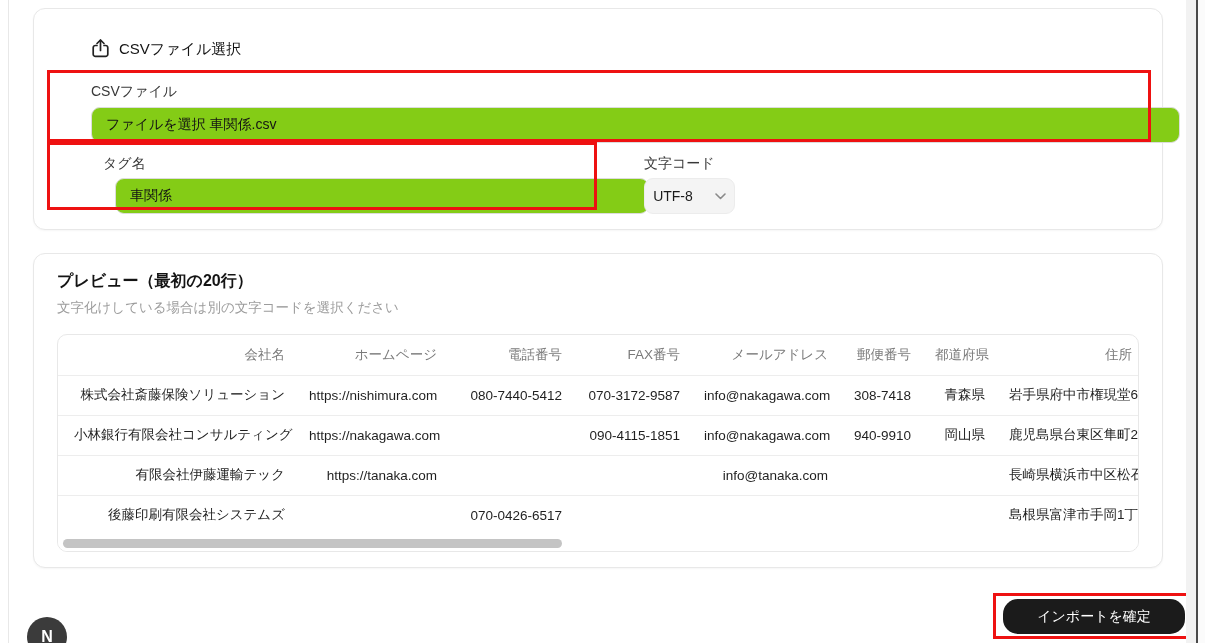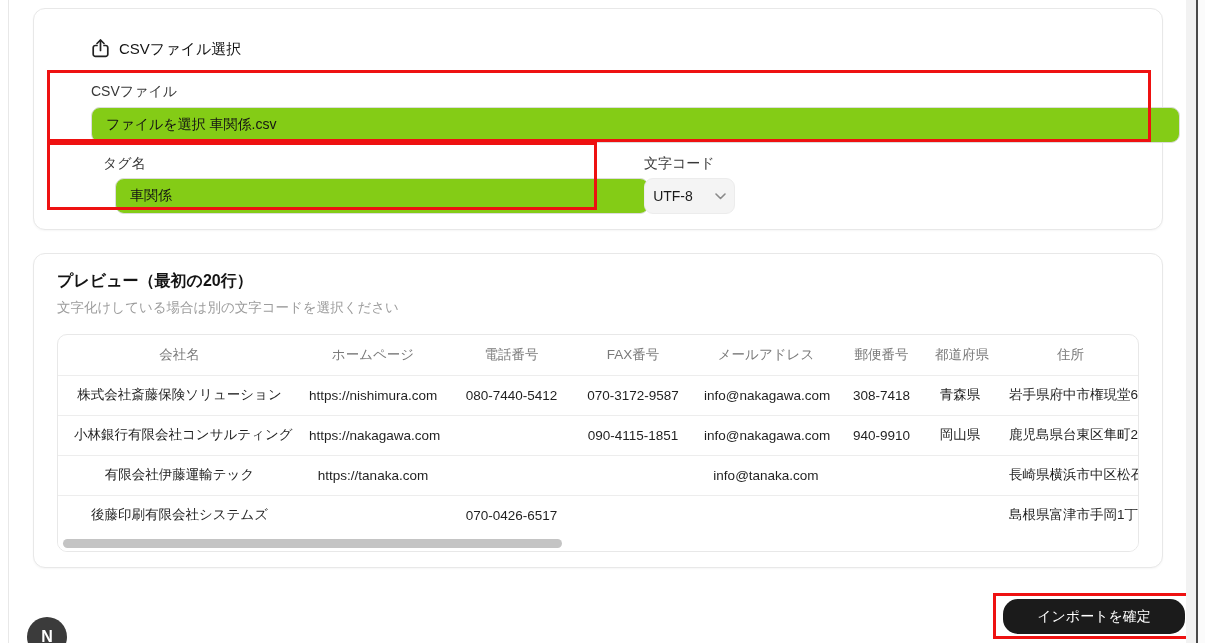--- a/index.html
+++ b/index.html
@@ -35,21 +35,21 @@
   .ann1 { left:47px; top:70px;  width:1104px; height:72px; }
   .ann2 { left:47px; top:142px; width:550px;  height:68px; }
   .ann3 { left:993px; top:593px; width:202px; height:46px; }
 
   .card2-title { position:absolute; left:57px; top:271px; font-size:16px; font-weight:bold; color:#141414; }
   .card2-sub   { position:absolute; left:57px; top:299px; font-size:13.5px; color:#9c9c9c; }
 
   .table-wrap { position:absolute; left:57px; top:334px; width:1082px; height:218px;
                 border:1px solid #e8e8e8; border-radius:10px; overflow:hidden; background:#fff; }
   table { border-collapse:collapse; table-layout:fixed; width:1082px; }
-  th, td { height:40px; padding:0 8px 0 16px; text-align:center; font-weight:normal;
+  th, td { height:40px; padding:0 8px 0 16px; text-align:right; font-weight:normal;
            white-space:nowrap; overflow:hidden; font-size:13.5px; }
   th { color:#7a7a7a; }
   td { color:#1f1f1f; border-top:1px solid #ededed; }
   .hscroll-track { position:absolute; left:0; bottom:0; width:1080px; height:16px; background:#fff; }
   .hscroll-thumb { position:absolute; left:5px; top:4px; width:499px; height:9px; border-radius:5px; background:#c4c4c4; }
 
   .avatar { position:absolute; left:27px; top:617px; width:40px; height:40px; border-radius:50%;
             background:#3b3b3b; color:#fff; font-size:16px; font-weight:bold;
             display:flex; align-items:center; justify-content:center; cursor:pointer; }
   .confirm-btn { position:absolute; left:1003px; top:599px; width:182px; height:35px; background:#1b1b1b;

